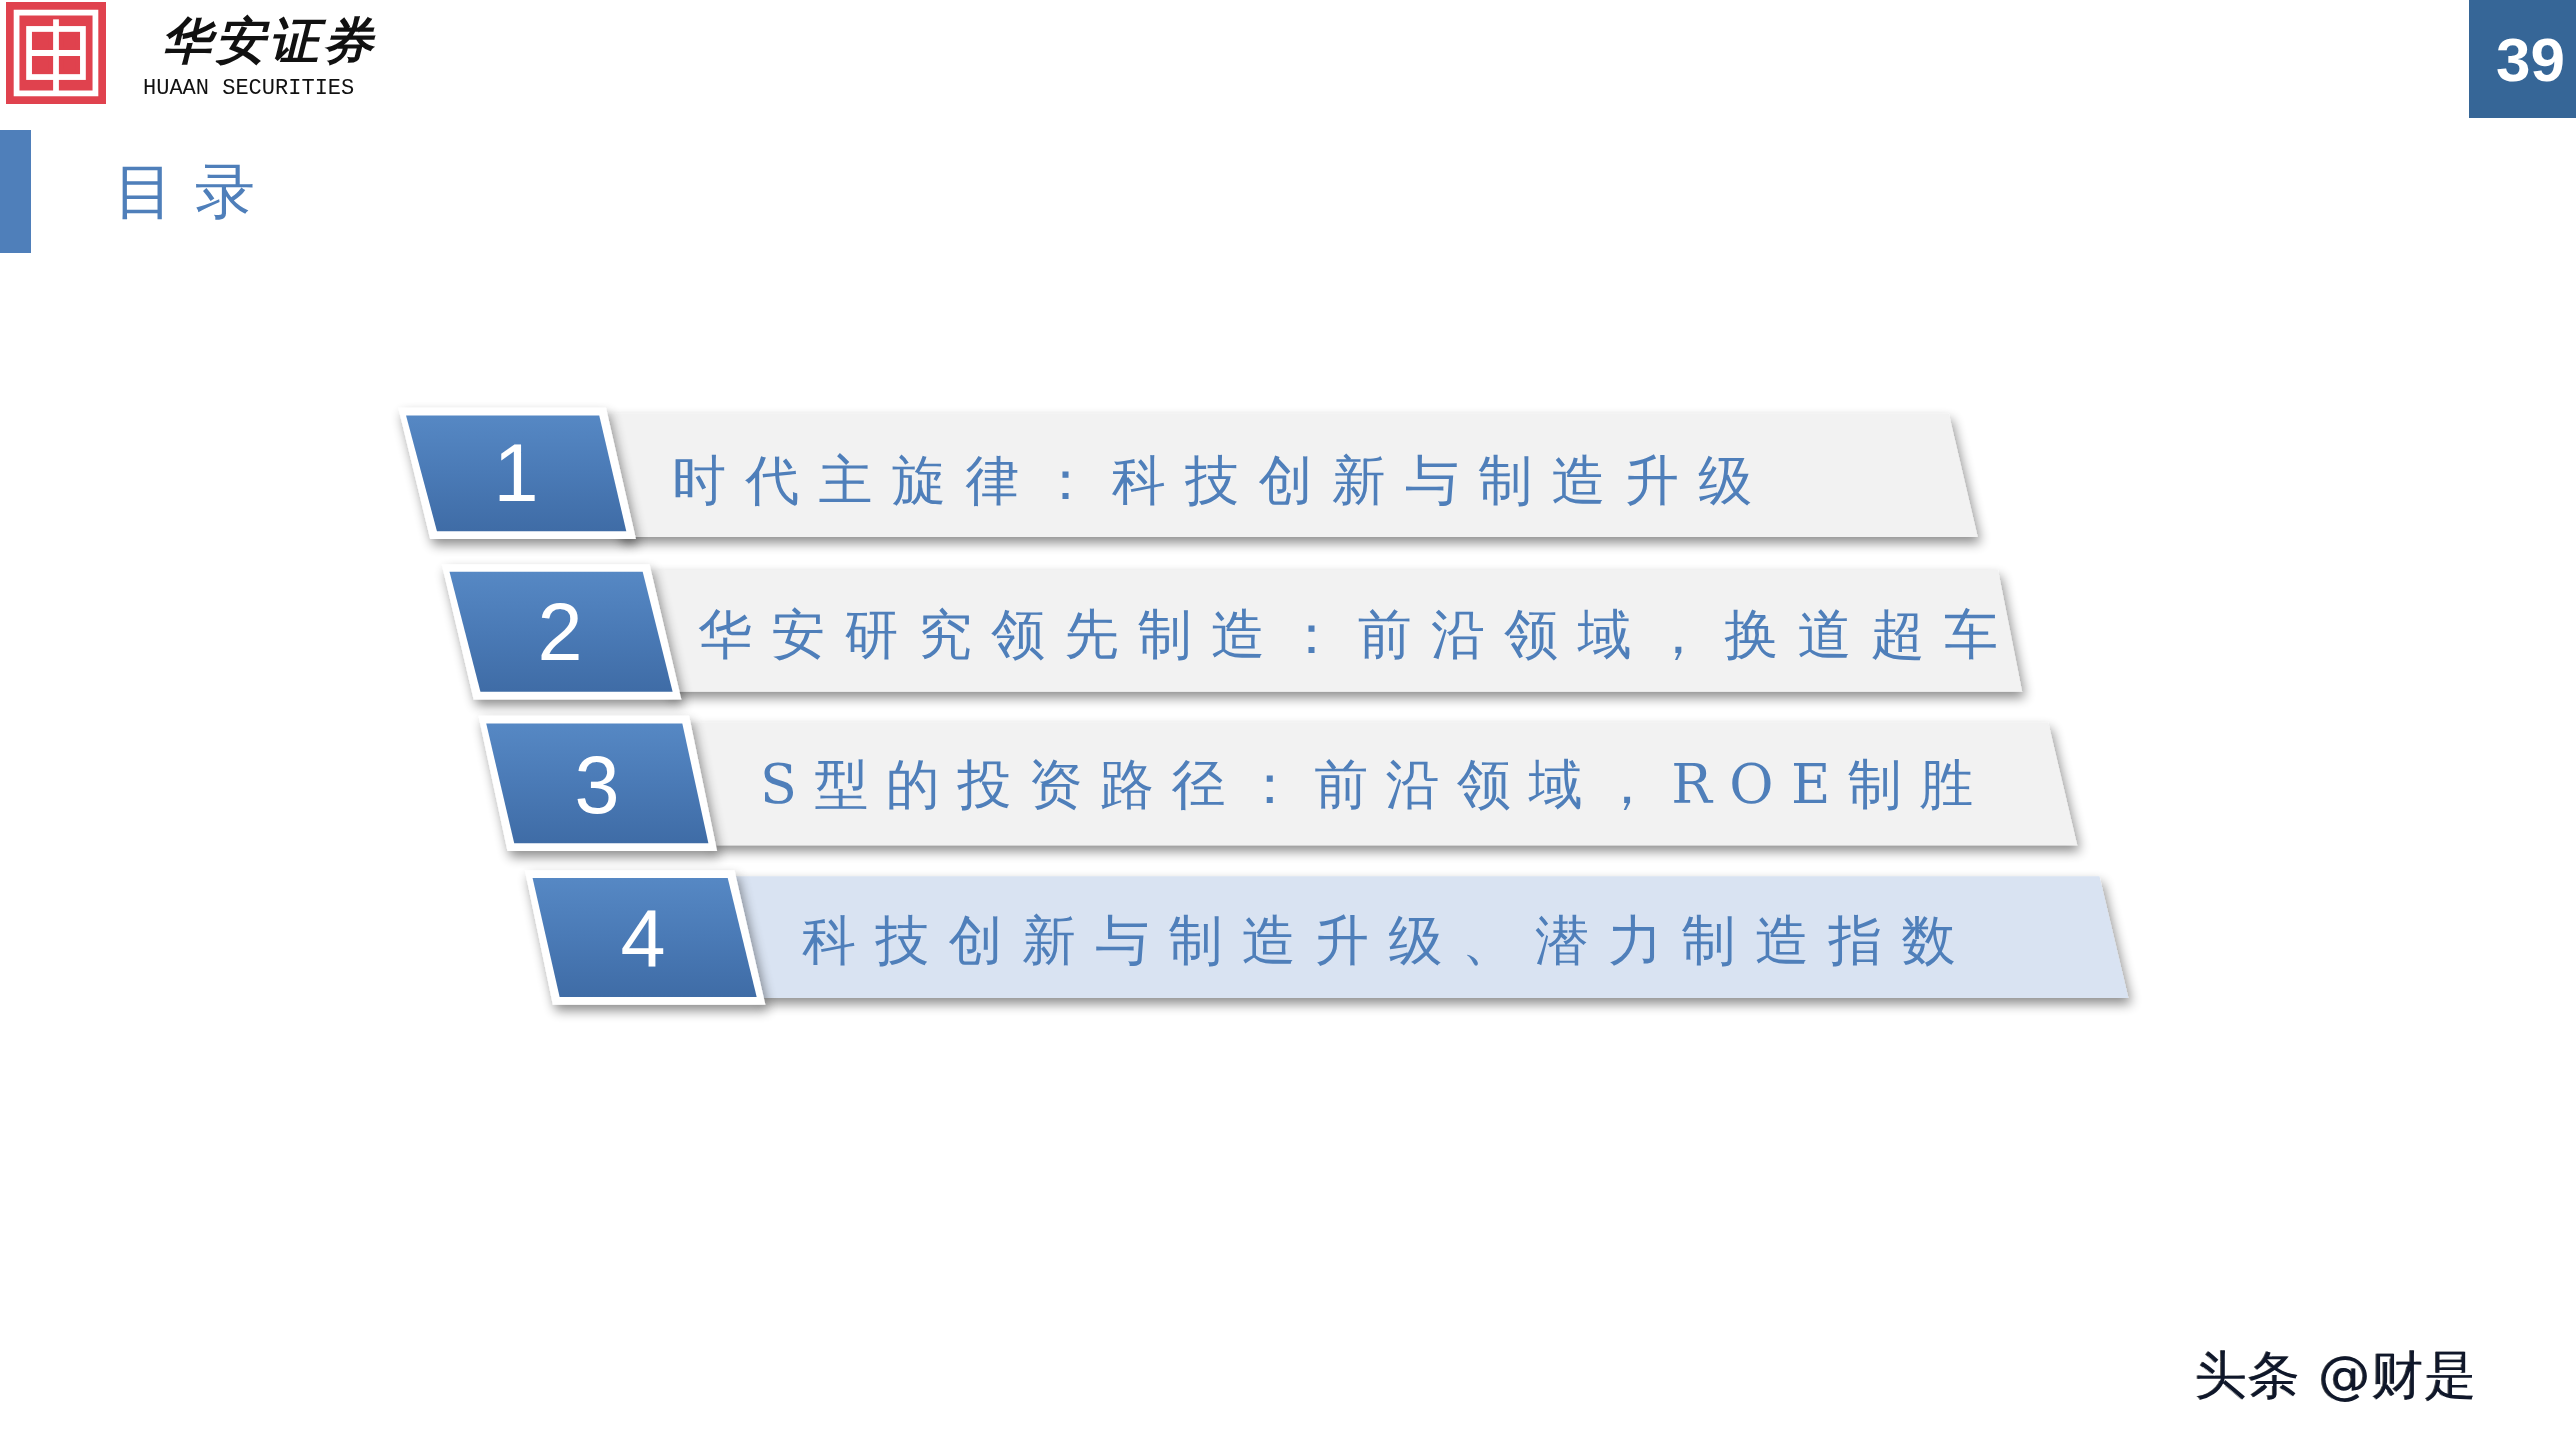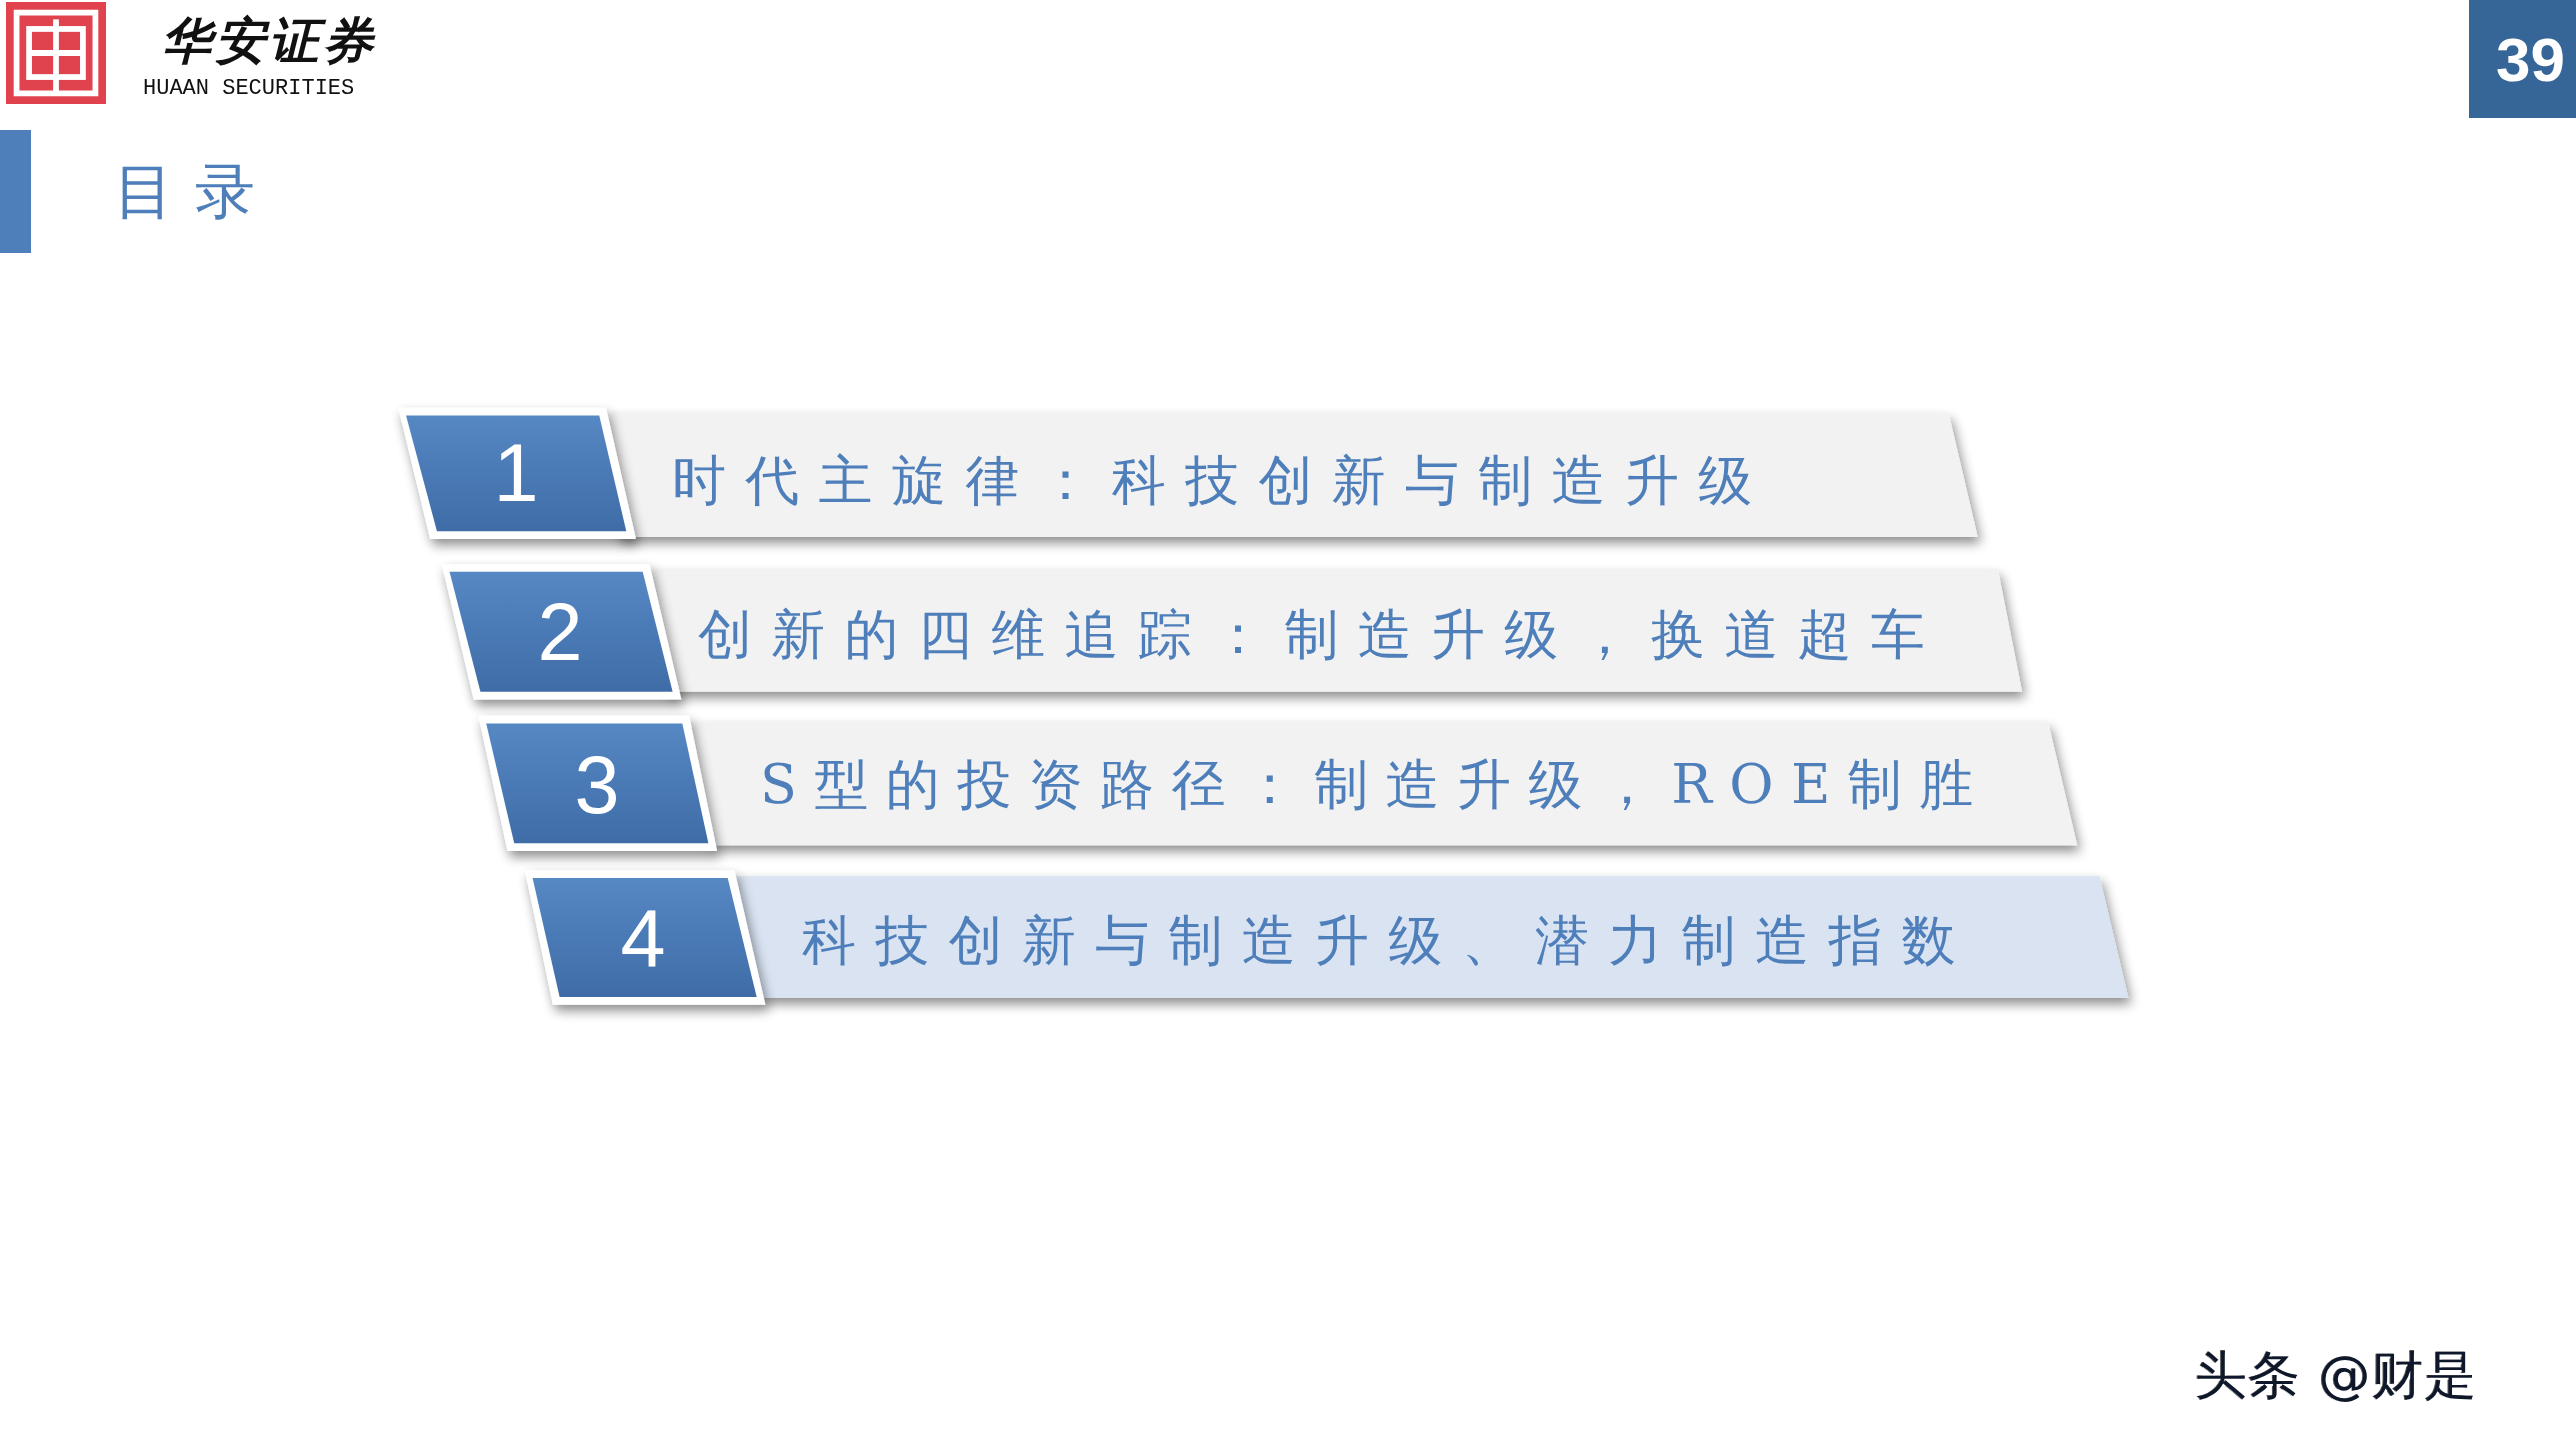--- a/index.html
+++ b/index.html
@@ -110,24 +110,24 @@
     <polygon points="551,909 753,909 783,1032 579,1032" fill="url(#boxGrad)"></polygon>
   </g>
 </svg>
 
 <div class="item-hit" style="left:398px;top:408px;width:1580px;height:131px;"></div>
 <div class="num-label" style="left:458px;top:430px;">1</div>
 <div class="item-label" style="left:672px;top:447px;">时代主旋律：科技创新与制造升级</div>
 
 <div class="item-hit" style="left:442px;top:564px;width:1581px;height:135px;"></div>
 <div class="num-label" style="left:502px;top:589px;">2</div>
-<div class="item-label" style="left:698px;top:601px;">创新的四维追踪：制造升级，换道超车</div>
+<div class="item-label" style="left:698px;top:601px;">华安研究领先制造：前沿领域，换道超车</div>
 
 <div class="item-hit" style="left:478px;top:716px;width:1599px;height:135px;"></div>
 <div class="num-label" style="left:539px;top:742px;">3</div>
-<div class="item-label" style="left:760px;top:751px;letter-spacing:17.4px;">S型的投资路径：制造升级，ROE制胜</div>
+<div class="item-label" style="left:760px;top:751px;letter-spacing:17.4px;">S型的投资路径：前沿领域，ROE制胜</div>
 
 <div class="item-hit" style="left:525px;top:871px;width:1604px;height:134px;"></div>
 <div class="num-label" style="left:585px;top:896px;">4</div>
 <div class="item-label" style="left:802px;top:907px;">科技创新与制造升级、潜力制造指数</div>
 
 <div class="abs watermark">头条 @财是</div>
 
 
 </body></html>

